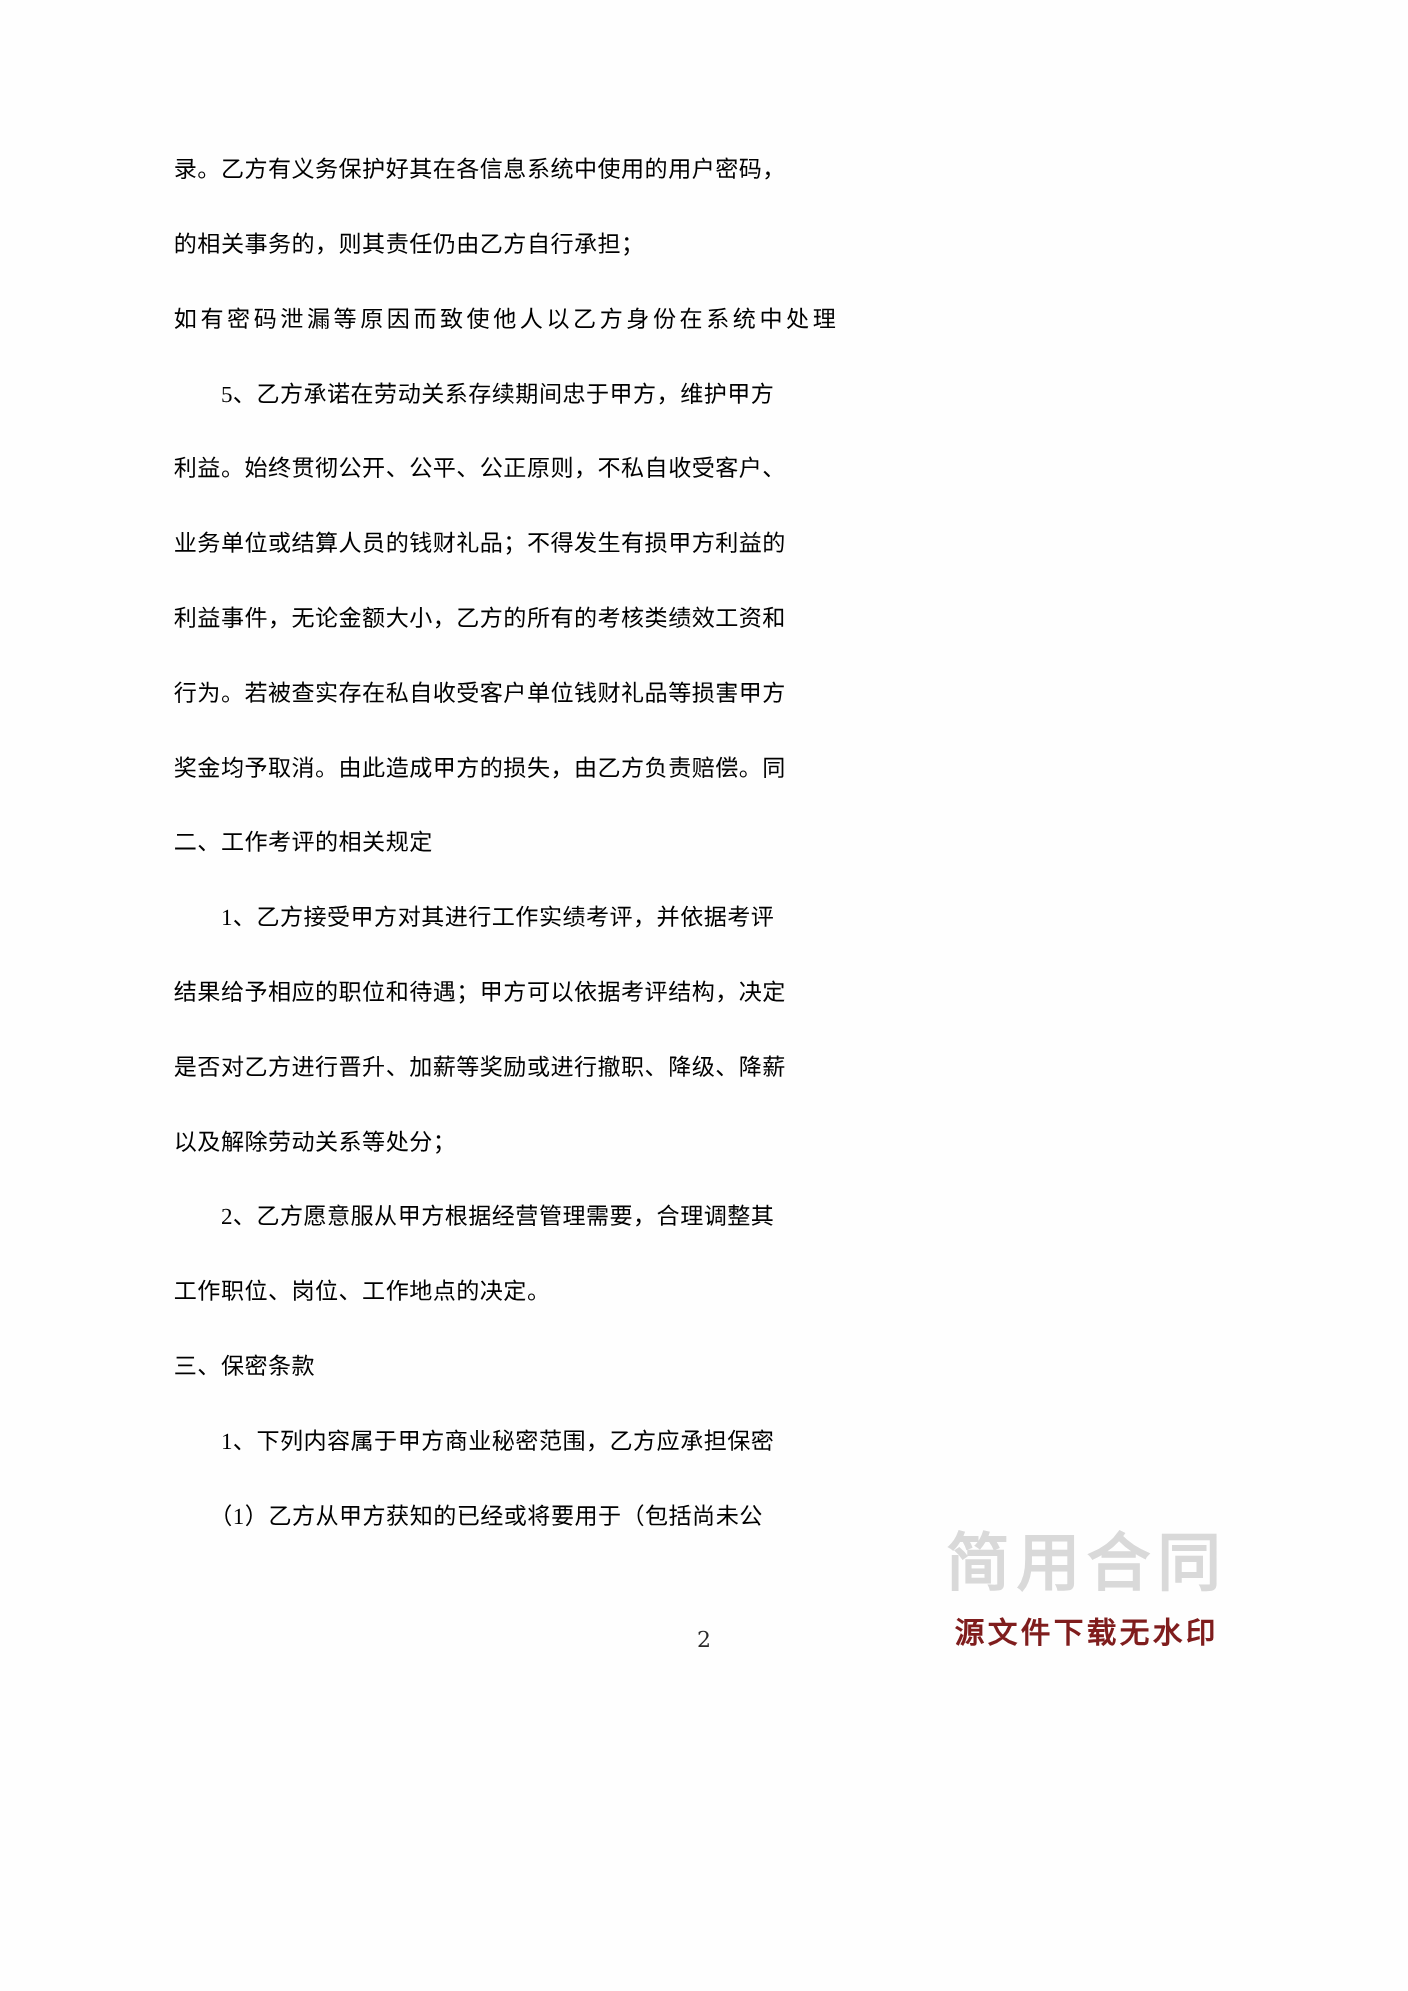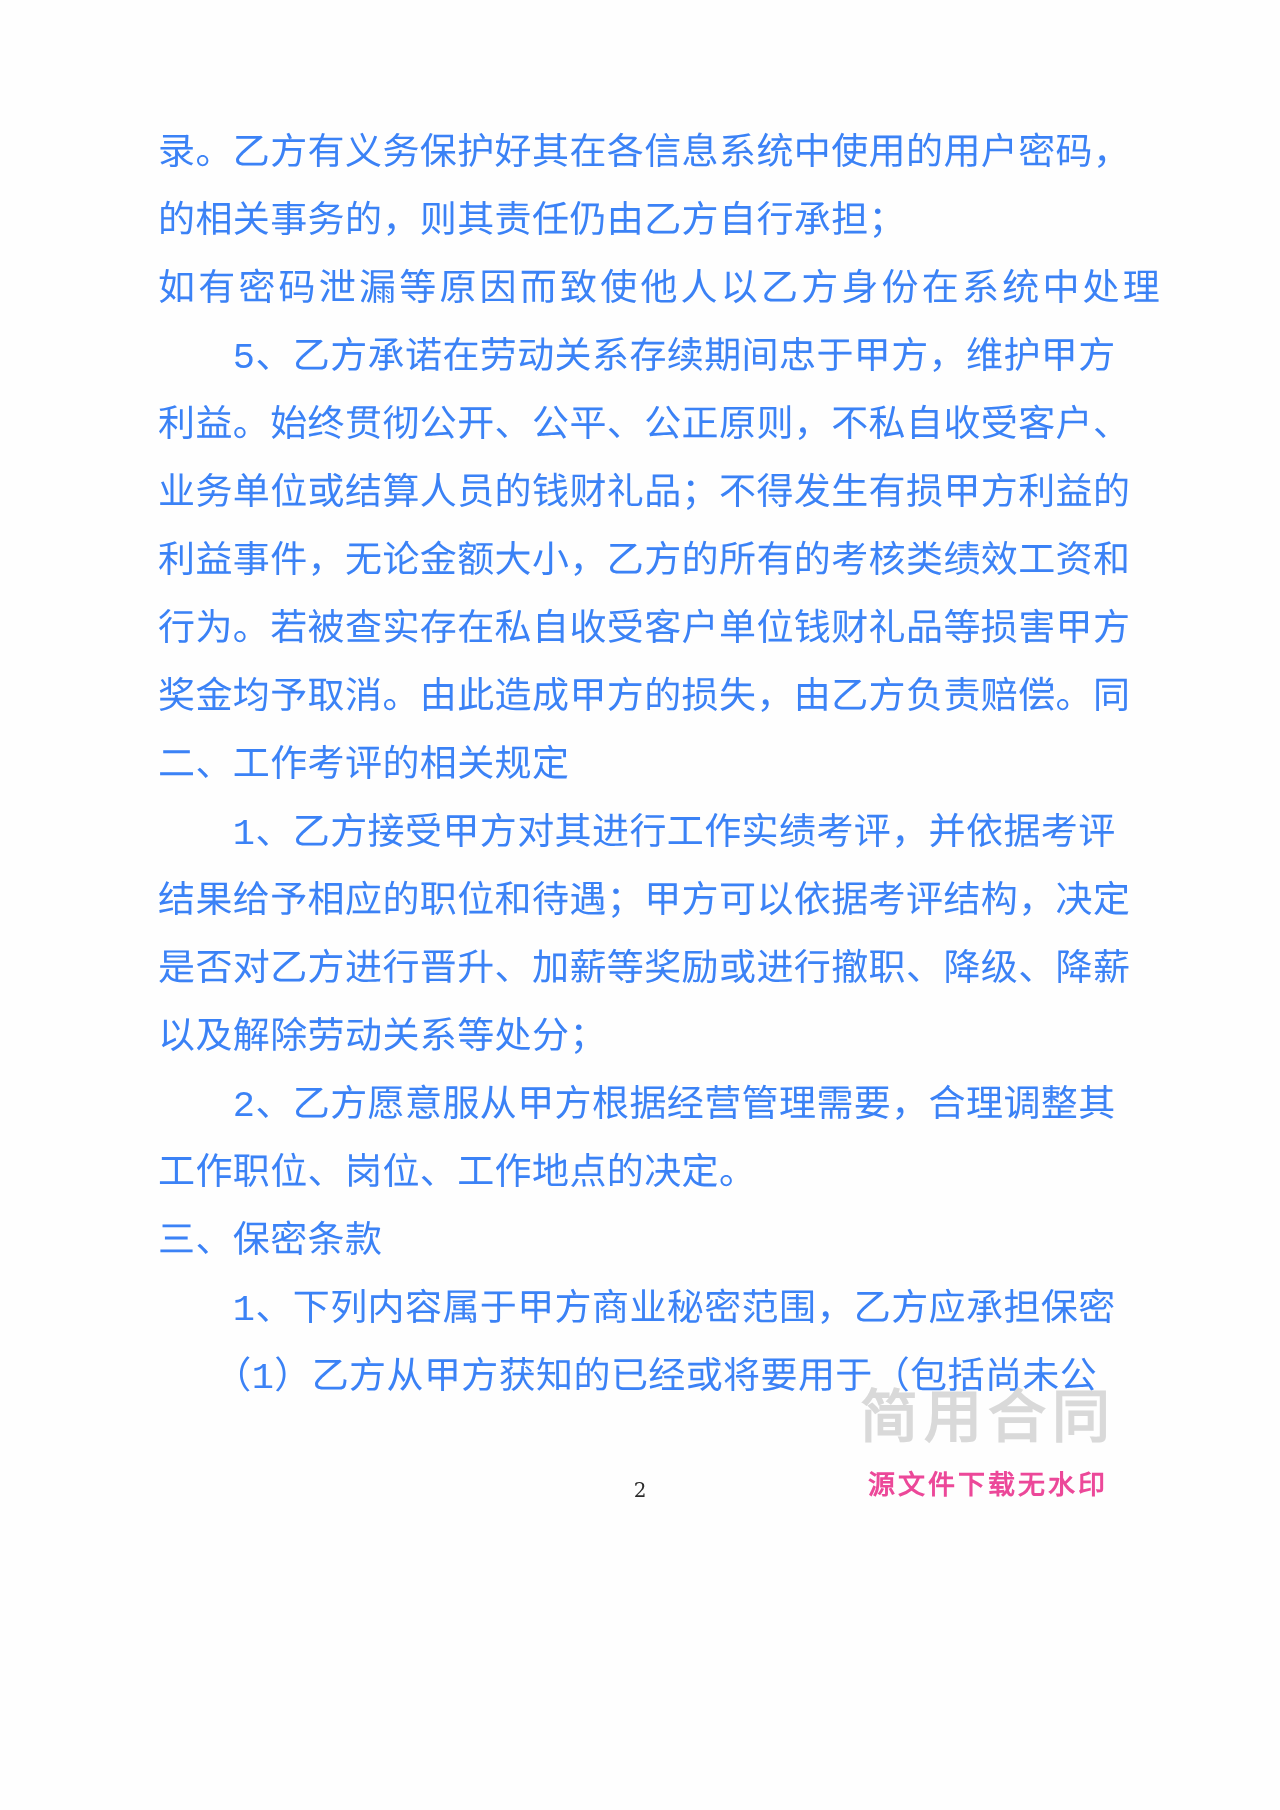--- a/index.html
+++ b/index.html
@@ -30,24 +30,24 @@
   }
 
   .content {
     position: absolute;
     left: 158px;
     top: 120px;
     width: 790px;
   }
 
   .doc-line {
-    font-family: Liberation Mono, monospace;
-    font-size: 37px;
+    font-family: Liberation Serif, serif;
+    font-size: 21px;
     line-height: 68px;
-    color: #3b82f6;
+    color: #000000;
     white-space: pre;
     letter-spacing: 0.4px;
     font-weight: 400;
     -webkit-font-smoothing: antialiased;
   }
   .doc-line.j2 { letter-spacing: 3.2px; }
 
   .doc-line.indent {
     text-indent: 0;
   }
@@ -66,34 +66,34 @@
   .watermark {
     position: absolute;
     right: 62px;
     top: 1392px;
     width: 460px;
     text-align: center;
     pointer-events: none;
     user-select: none;
   }
   .watermark-title {
-    font-family: Liberation Mono, monospace;
+    font-family: Liberation Serif, serif;
     font-size: 58px;
     font-weight: 700;
     letter-spacing: 6px;
     color: #d9d9d9;
     line-height: 1.05;
   }
   .watermark-sub {
     margin-top: 10px;
     font-family: "DejaVu Serif", "Liberation Serif", serif;
     font-size: 27px;
     font-weight: 700;
     letter-spacing: 3px;
-    color: #ec4899;
+    color: #7f1d1d;
   }
 </style>
 </head>
 <body>
 
 <div class="page">
   <div class="paper-tint"></div>
 
   <div class="content">
       <div class="doc-line">录。乙方有义务保护好其在各信息系统中使用的用户密码，</div>

